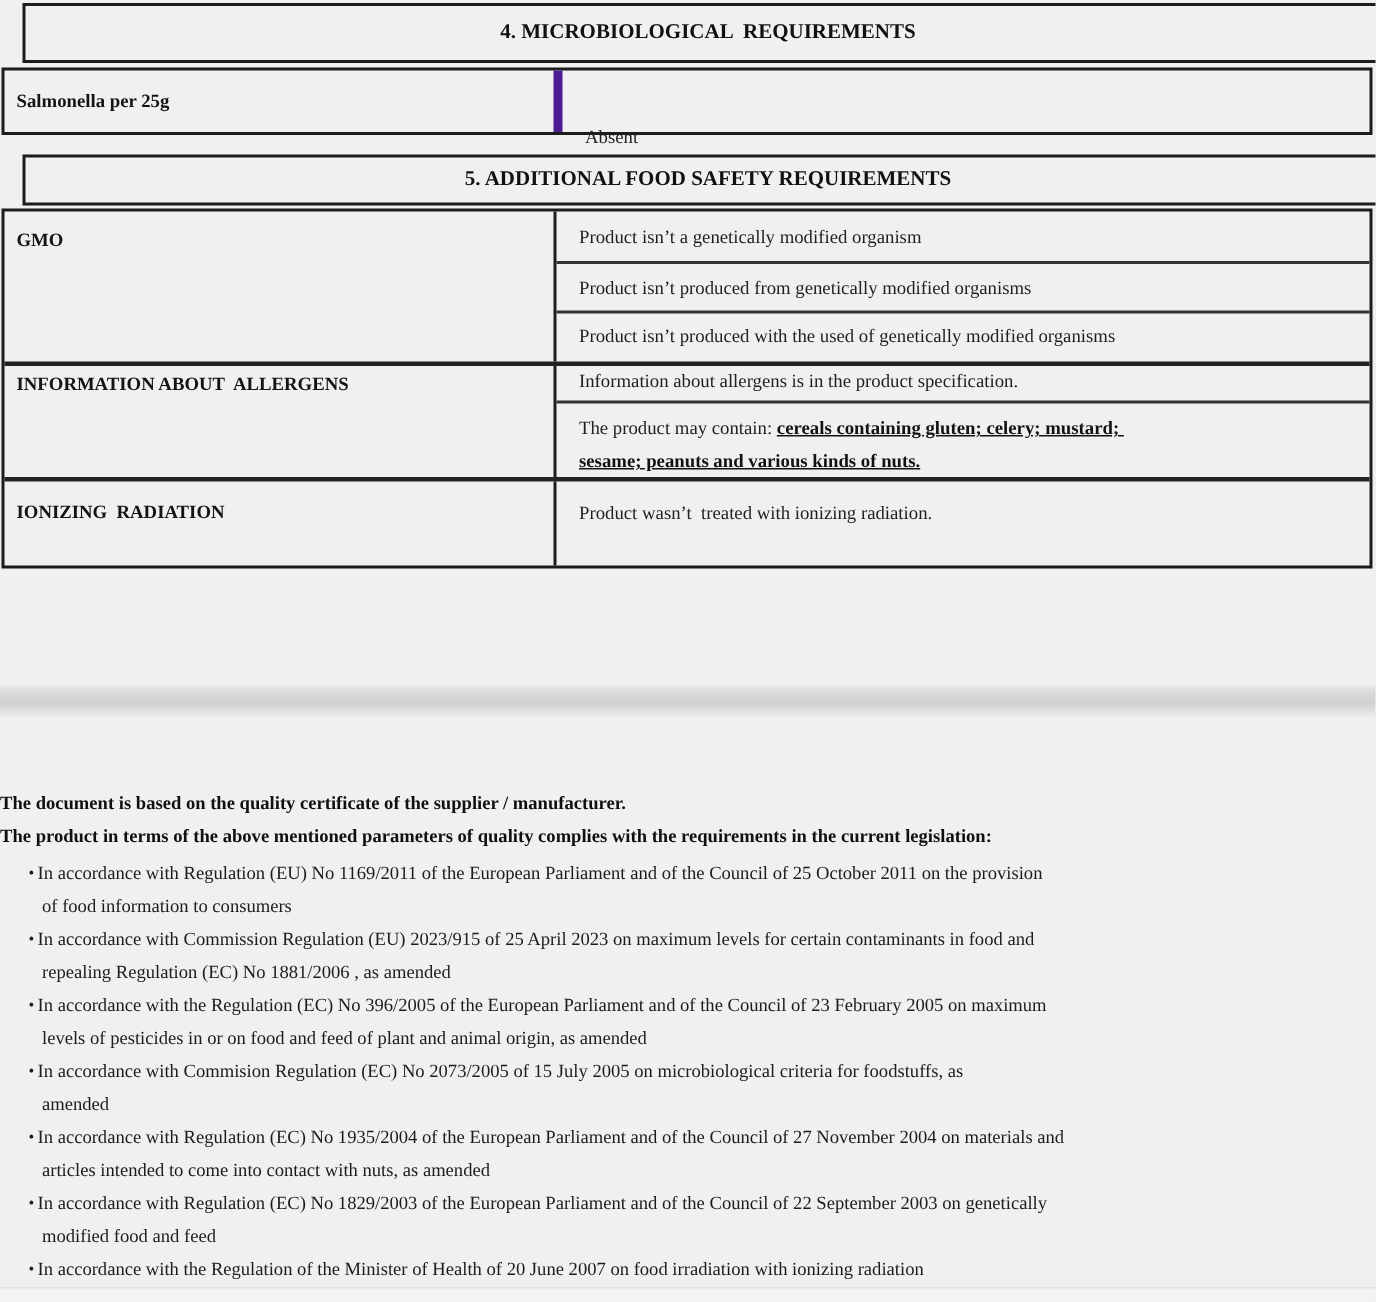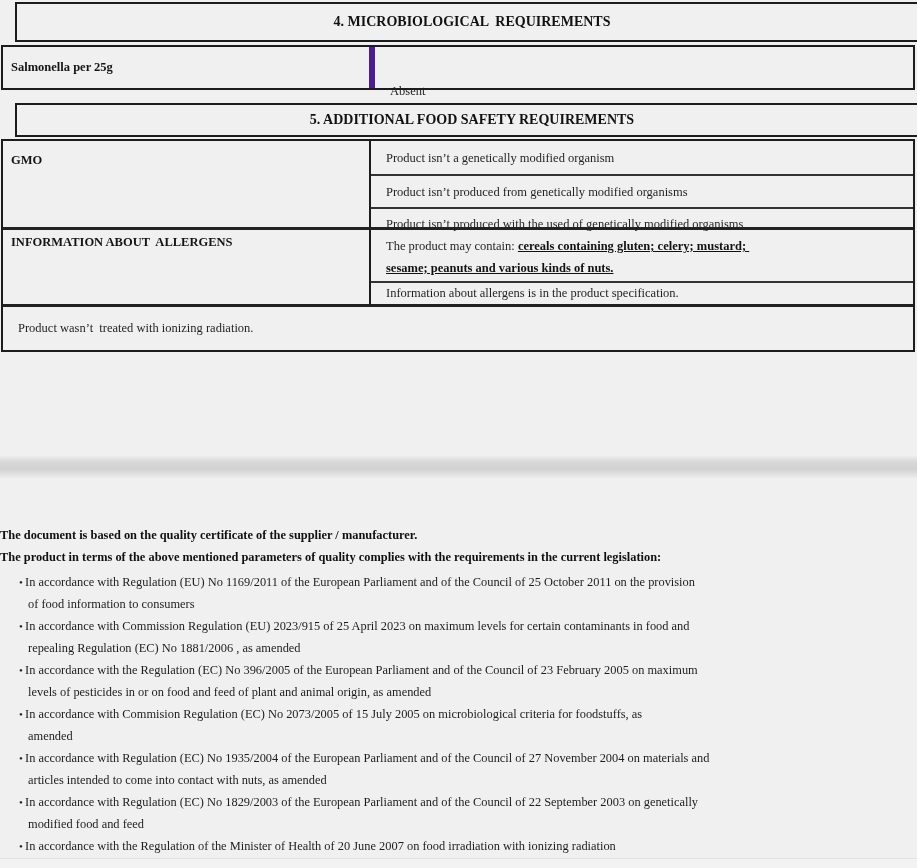--- a/index.html
+++ b/index.html
@@ -112,36 +112,37 @@
 
   <div class="abs sec-header pw" style="top:103px;height:34px;">5. ADDITIONAL FOOD SAFETY REQUIREMENTS</div>
 
   <div class="abs maintbl" style="top:139px;">
 
     <div class="group">
       <div class="gleft pw" style="padding-top:12px;">GMO</div>
       <div class="gright">
         <div class="cell pw" style="height:33px;padding-top:10px;">Product isn’t a genetically modified organism</div>
         <div class="cell pw" style="height:33px;padding-top:9px;">Product isn’t produced from genetically modified organisms</div>
-        <div class="cell pw" style="height:20px;padding-top:8px;">Product isn’t produced with the used of genetically modified organisms</div>
+        <div class="cell pw" style="height:34px;padding-top:8px;">Product isn’t produced with the used of genetically modified organisms</div>
       </div>
     </div>
 
     <div class="group">
       <div class="gleft pw" style="padding-top:5px;">INFORMATION ABOUT  ALLERGENS</div>
       <div class="gright">
+        <div class="cell pw" style="height:23px;padding-top:3px;">Information about allergens is in the product specification.</div>
         <div class="cell" style="height:51px;padding-top:5px;line-height:22px;">
           <div class="pw"><span>The product may contain: </span><span class="bold-underline">cereals containing gluten; celery; mustard; </span></div>
           <div class="pw"><span class="bold-underline">sesame; peanuts and various kinds of nuts.</span></div>
         </div>
-        <div class="cell pw" style="height:23px;padding-top:3px;">Information about allergens is in the product specification.</div>
       </div>
     </div>
 
     <div class="group">
+      <div class="gleft pw" style="height:43px;padding-top:13px;">IONIZING  RADIATION</div>
       <div class="gright">
         <div class="cell pw" style="height:43px;padding-top:14px;">Product wasn’t  treated with ionizing radiation.</div>
       </div>
     </div>
   </div>
 
   <div class="abs band"></div>
 
   <div class="abs notes">
     <div class="lead">The document is based on the quality certificate of the supplier / manufacturer.</div>

